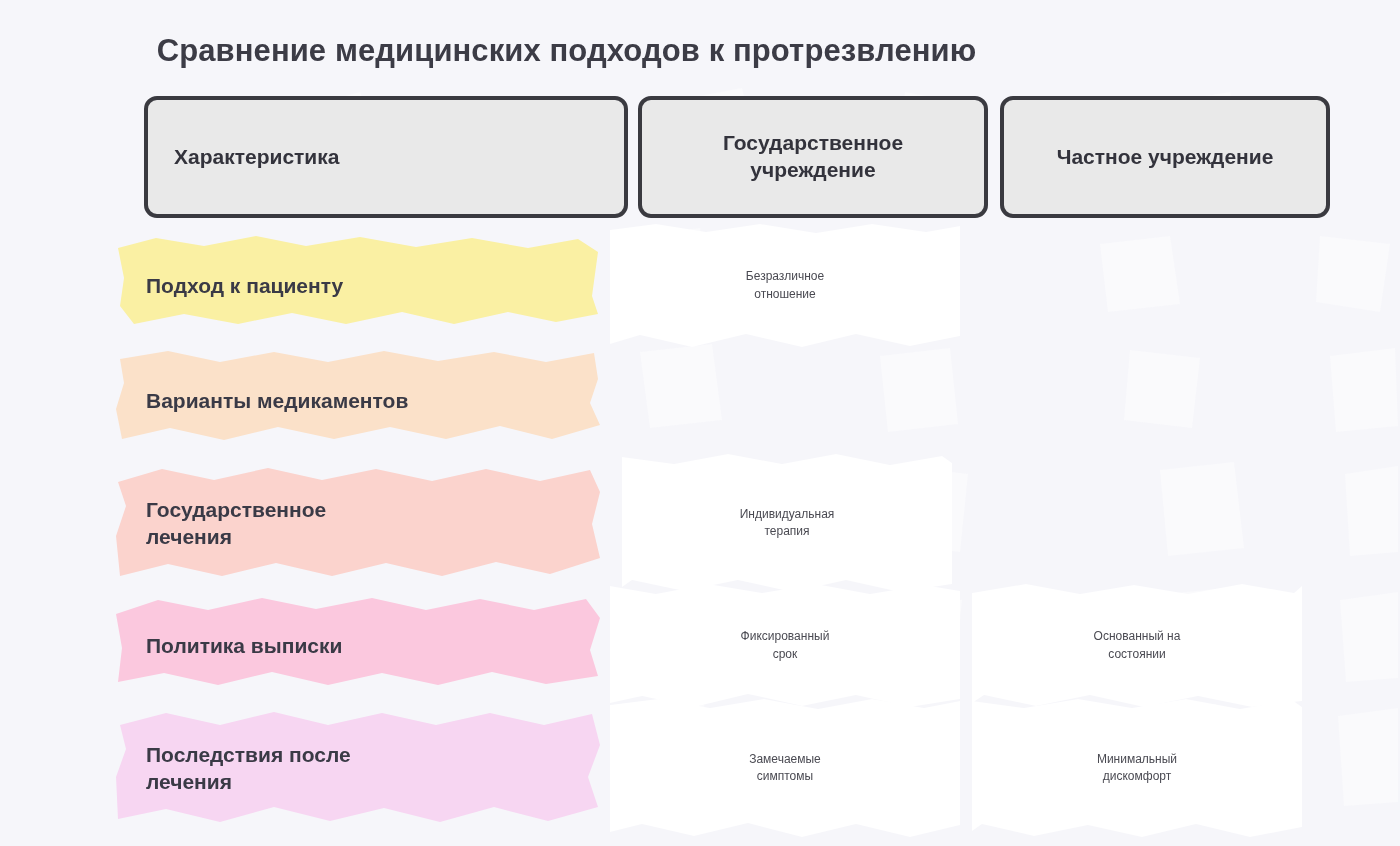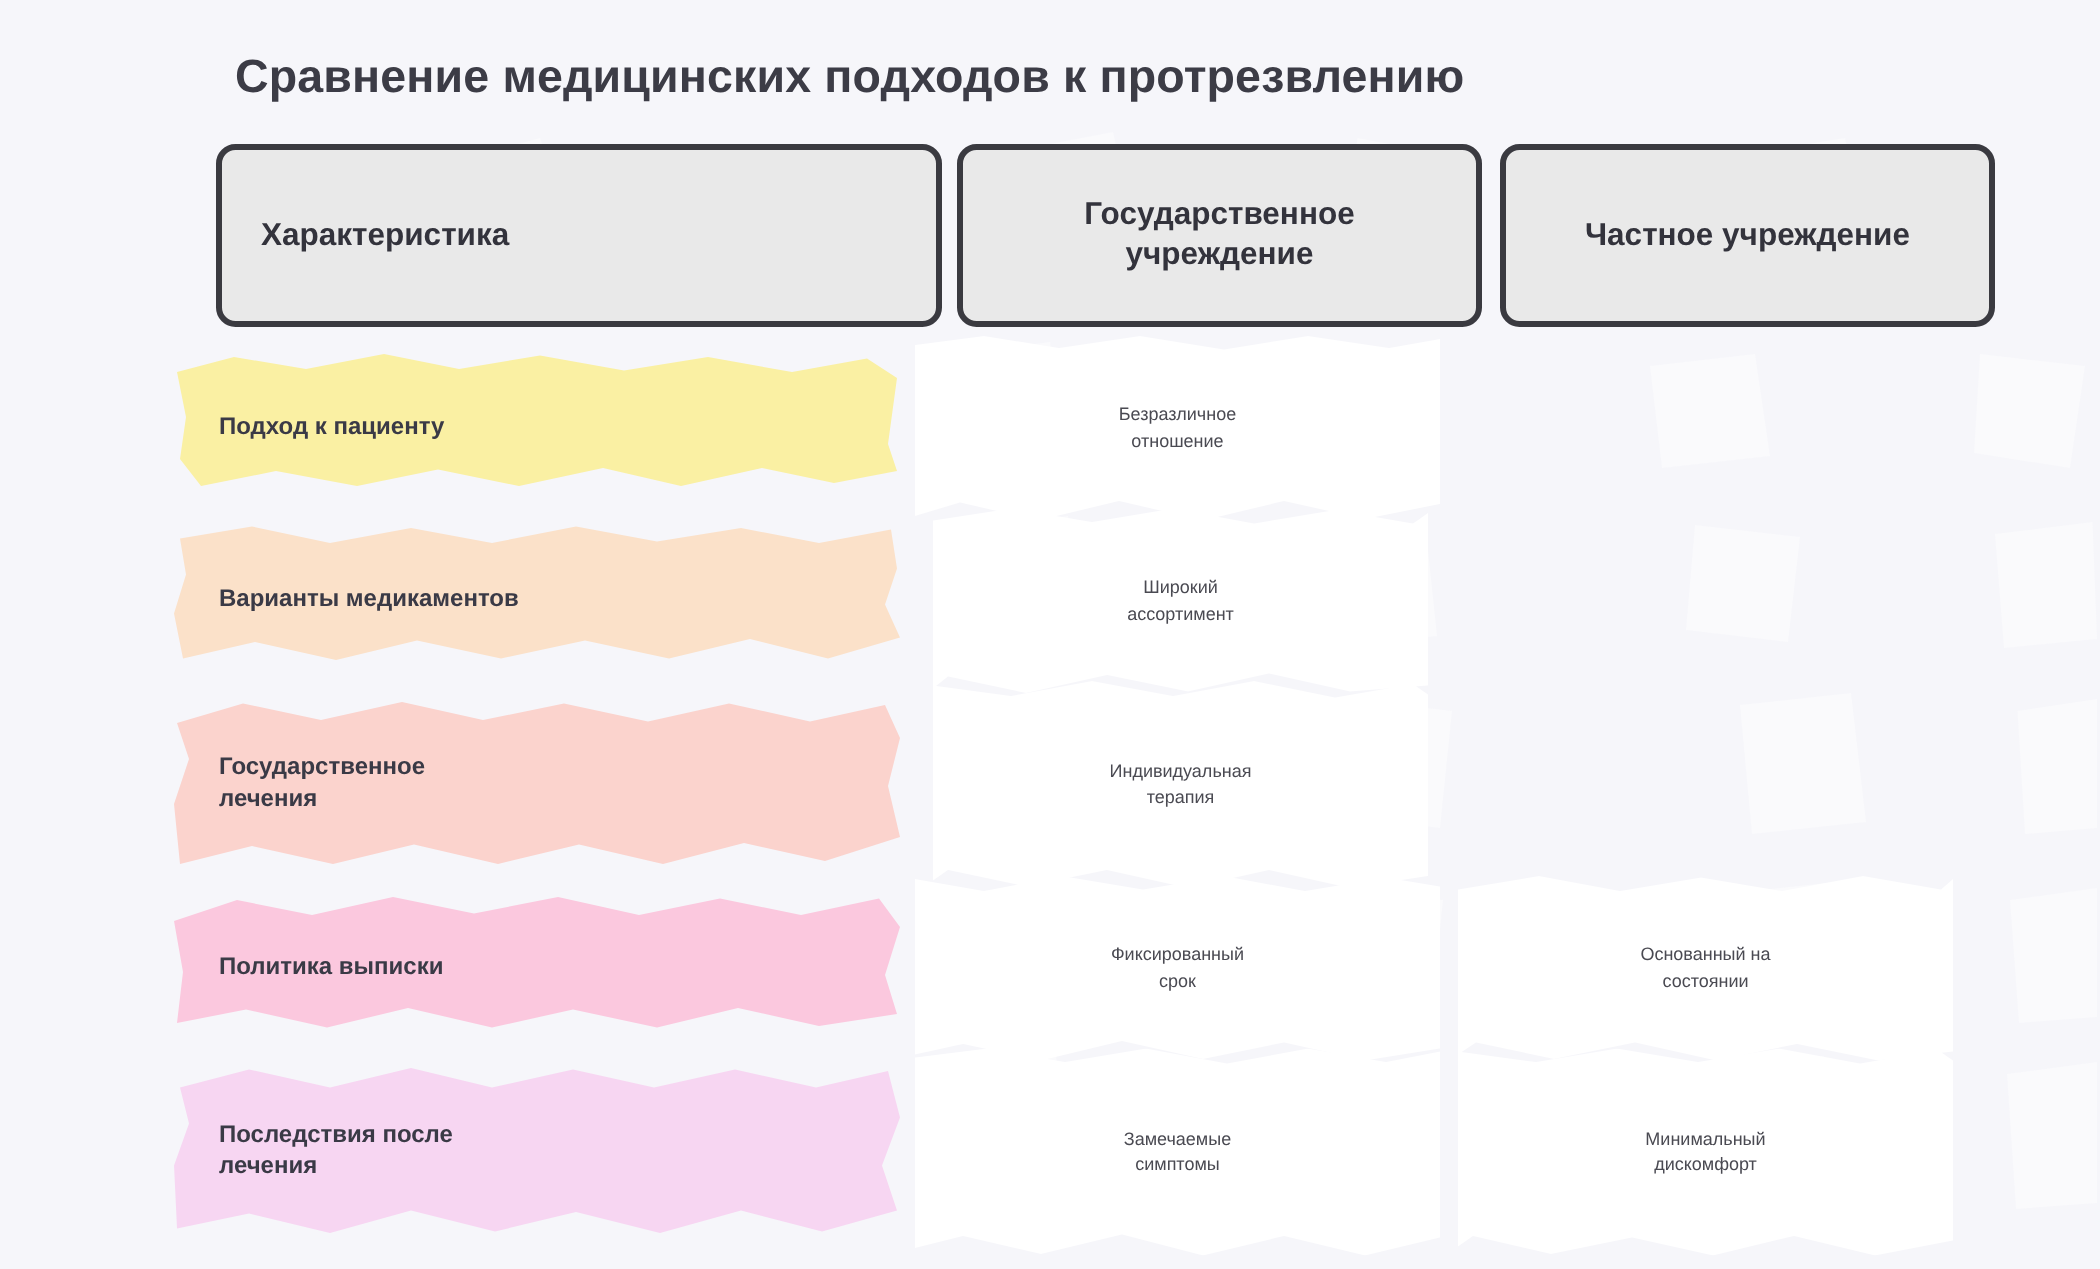--- a/index.html
+++ b/index.html
@@ -83,21 +83,21 @@
   .marker svg { display: block; width: 100%; height: 100%; }
 
   .feature-label {
     position: relative;
     z-index: 1;
     height: 100%;
     display: flex;
     align-items: center;
     padding-left: 30px;
     box-sizing: border-box;
-    font-size: 16px;
+    font-size: 21px;
     font-weight: bold;
     color: #3a3a46;
     line-height: 1.3;
     white-space: pre-line;
   }
 
   
   .value-cell {
     position: relative;
     height: 100%;
@@ -210,31 +210,20 @@
     <div class="col-feature">
       <div class="marker">
         <svg viewBox="0 0 484 92" preserveAspectRatio="none" xmlns="http://www.w3.org/2000/svg">
           <polygon points="4,10 52,2 104,13 158,3 212,13 268,2 322,12 378,3 430,13 478,4 482,30 474,54 484,76 436,90 384,77 330,90 274,78 218,90 162,78 108,91 54,79 6,90 0,60 8,34" style="fill:#fbe1c9"></polygon>
         </svg>
       </div>
       <div class="feature-label">Варианты медикаментов</div>
     </div>
     <div class="col-gap-1"></div>
     <div class="col-gap-2"></div>
-    <div class="col-b">
-      <div class="value-tex">
-        <svg viewBox="0 0 330 123" preserveAspectRatio="none" xmlns="http://www.w3.org/2000/svg">
-          <polygon points="0,8 52,0 106,9 160,0 214,10 268,1 320,10 330,3 330,118 278,122 224,110 170,122 116,111 62,123 10,112 0,120" fill="#ffffff" opacity="0.92"></polygon>
-        </svg>
-      </div>
-      <div class="value-cell">
-        <span class="value-text">Широкий
-ассортимент</span>
-      </div>
-    </div>
   </div>
 
   <div class="table-row body-row tall">
     <div class="col-feature">
       <div class="marker" style="height:112px; top:8px;">
         <svg viewBox="0 0 484 112" preserveAspectRatio="none" xmlns="http://www.w3.org/2000/svg">
           <polygon points="2,16 46,3 98,14 152,2 206,14 260,3 316,15 370,3 424,15 474,4 484,26 476,58 484,92 434,108 380,96 326,110 270,97 216,110 160,97 106,110 52,98 4,110 0,70 10,40" style="fill:#fbd3cd"></polygon>
         </svg>
       </div>
       <div class="feature-label">Государственное

